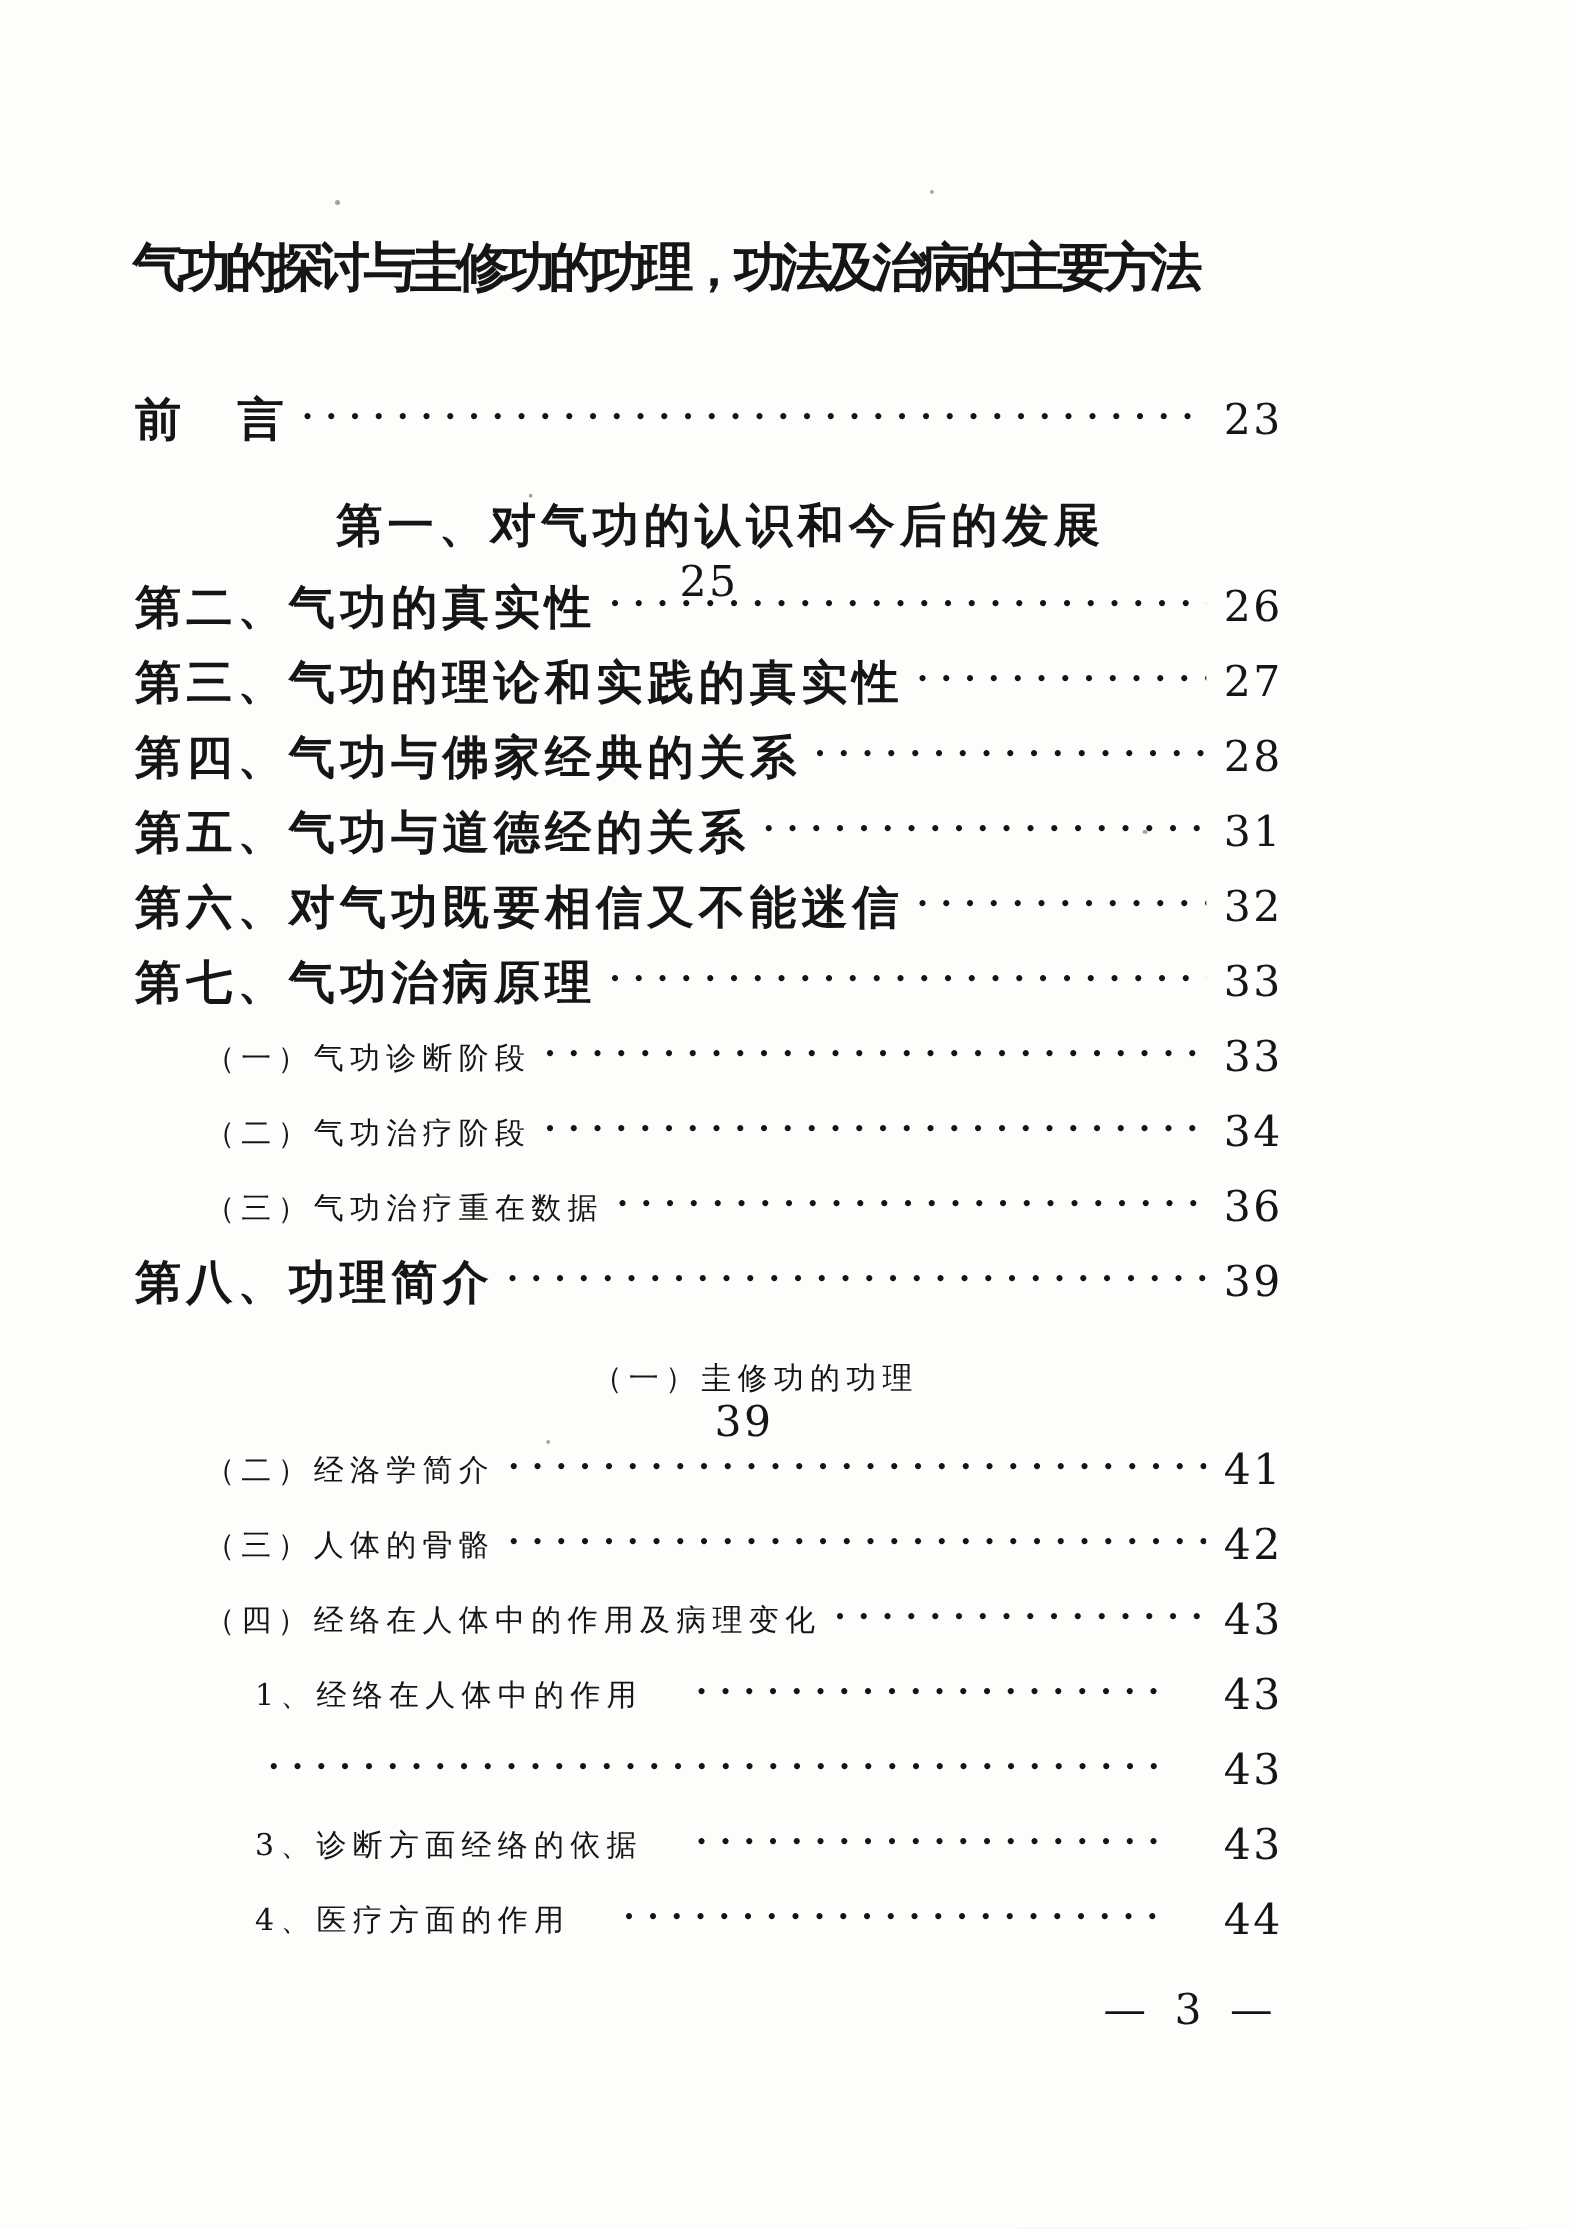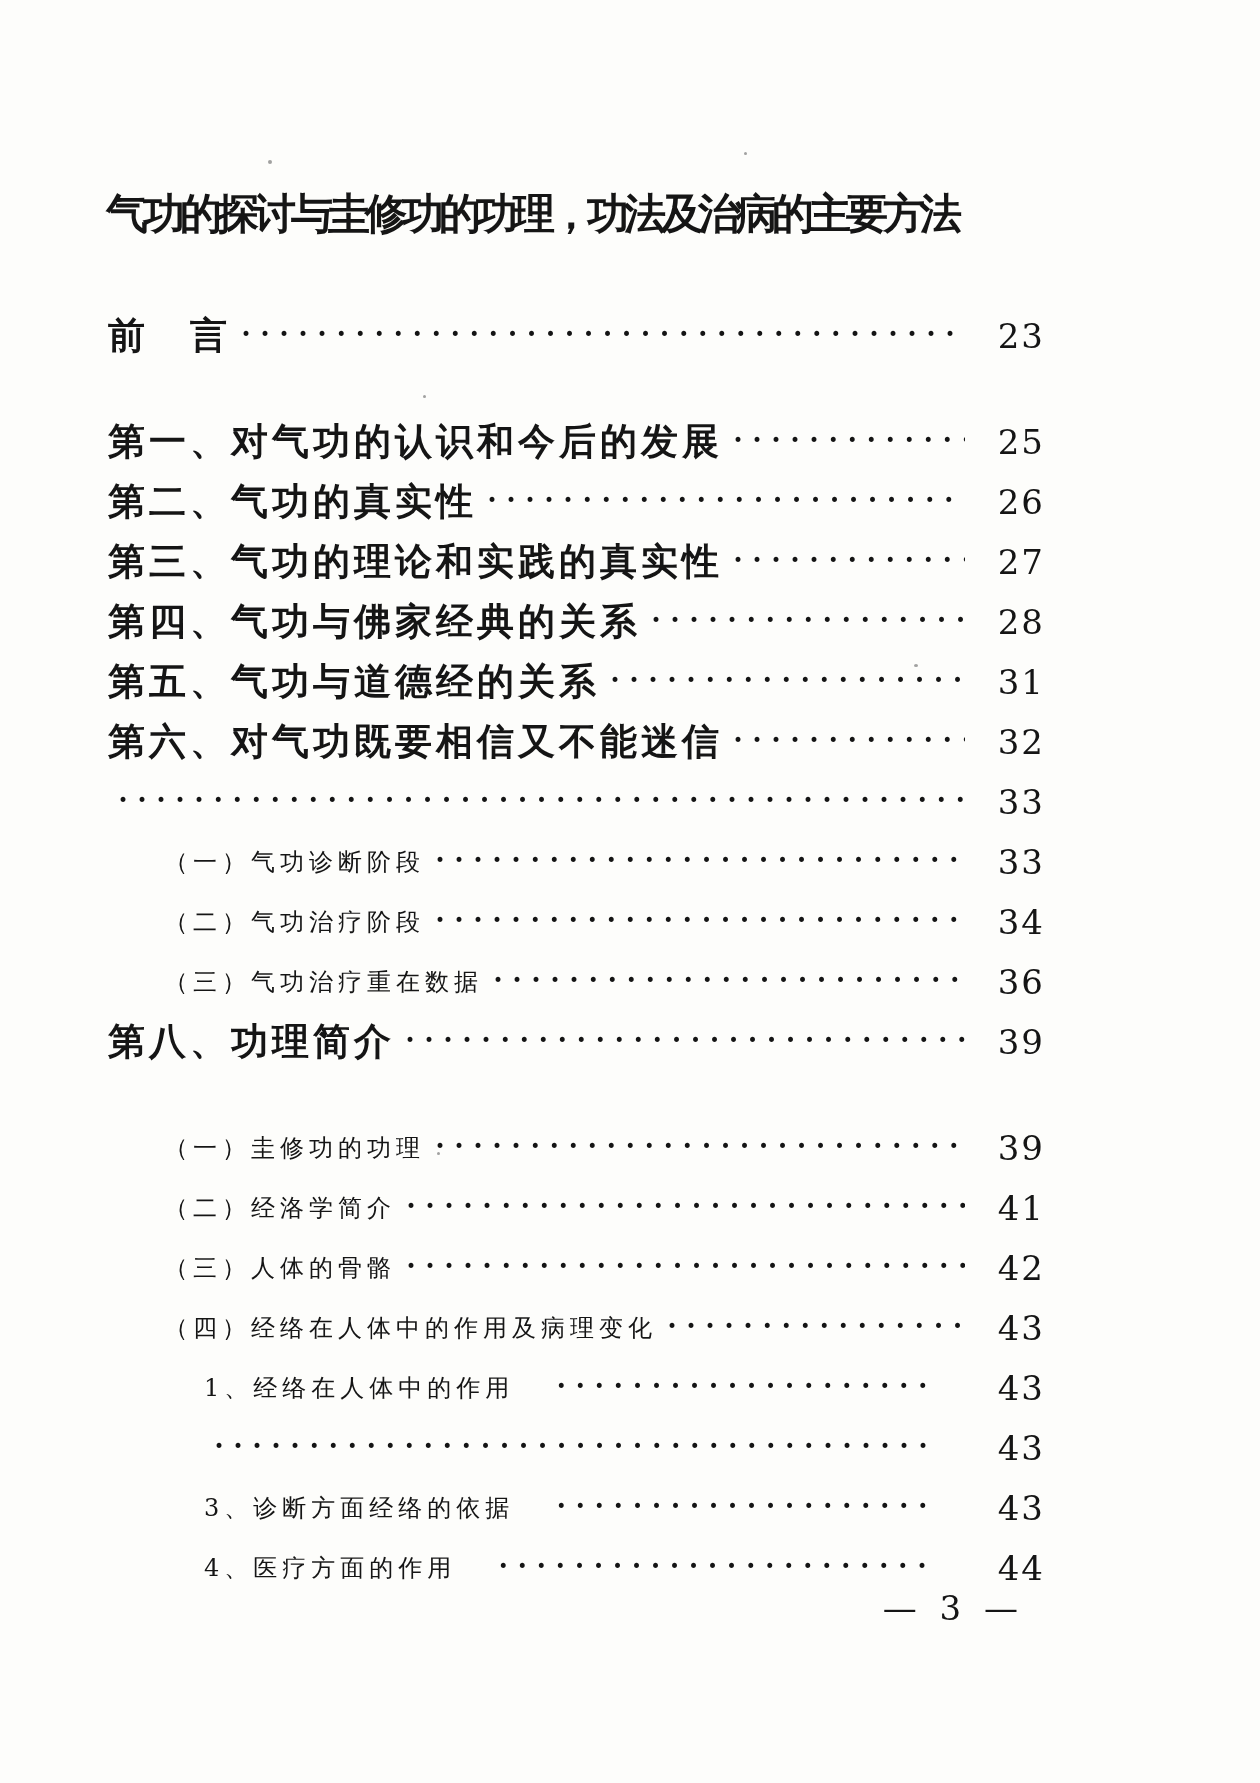--- a/index.html
+++ b/index.html
@@ -44,21 +44,21 @@
     left: 108px;
     top: 306px;
     width: 937px;
   }
   .row {
     display: flex;
     align-items: center;
     height: 60px;
     white-space: nowrap;
   }
-  .row.gap { margin-top: 46px; }
+  .row.gap { margin-top: 30px; flex-direction: column; }
 
   .label {
     flex: 0 0 auto;
     white-space: nowrap;
   }
   .lvl-0 .label {
     font-family: "DejaVu Sans", sans-serif;
     font-weight: 900;
     font-size: 37px;
     letter-spacing: 4px;
@@ -83,21 +83,20 @@
     color: #141414;
     transform: translateY(-2px);
   }
   .leader::after {
     content: "••••••••••••••••••••••••••••••••••••••••••••••••••••••••••••••••••••••••••••••••";
   }
 
   .pagenum {
     flex: 0 0 auto;
     min-width: 66px;
-    text-align: right;
     font-family: "DejaVu Serif", serif;
     font-size: 34px;
     letter-spacing: 2px;
   }
 
   .footer {
     position: absolute;
     top: 1588px;
     right: 252px;
     font-family: "DejaVu Serif", serif;
@@ -148,20 +147,21 @@
     <span class="label">第五、气功与道德经的关系</span>
     <span class="leader"></span>
     <span class="pagenum">31</span>
   </div>
       <div class="row lvl-0">
     <span class="label">第六、对气功既要相信又不能迷信</span>
     <span class="leader"></span>
     <span class="pagenum">32</span>
   </div>
       <div class="row lvl-0">
+    <span class="label">第七、气功治病原理</span>
     <span class="leader"></span>
     <span class="pagenum">33</span>
   </div>
       <div class="row lvl-1">
     <span class="label">（一）气功诊断阶段</span>
     <span class="leader"></span>
     <span class="pagenum">33</span>
   </div>
       <div class="row lvl-1">
     <span class="label">（二）气功治疗阶段</span>

